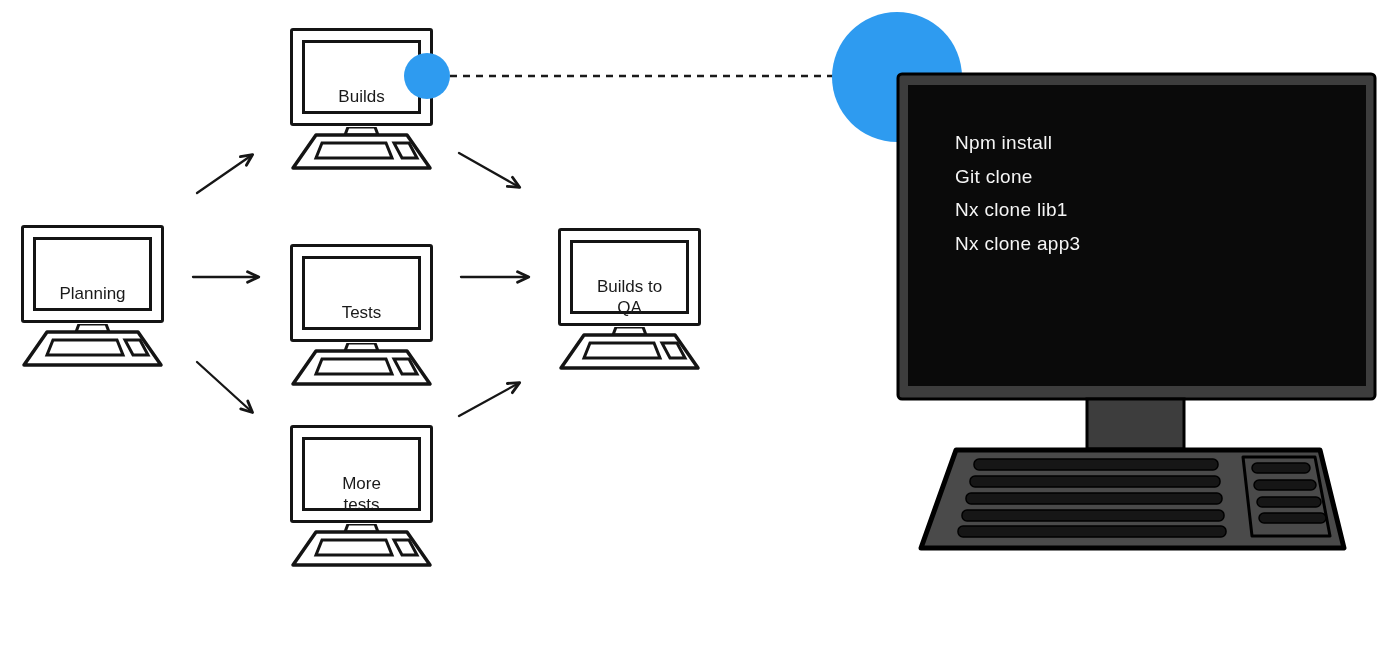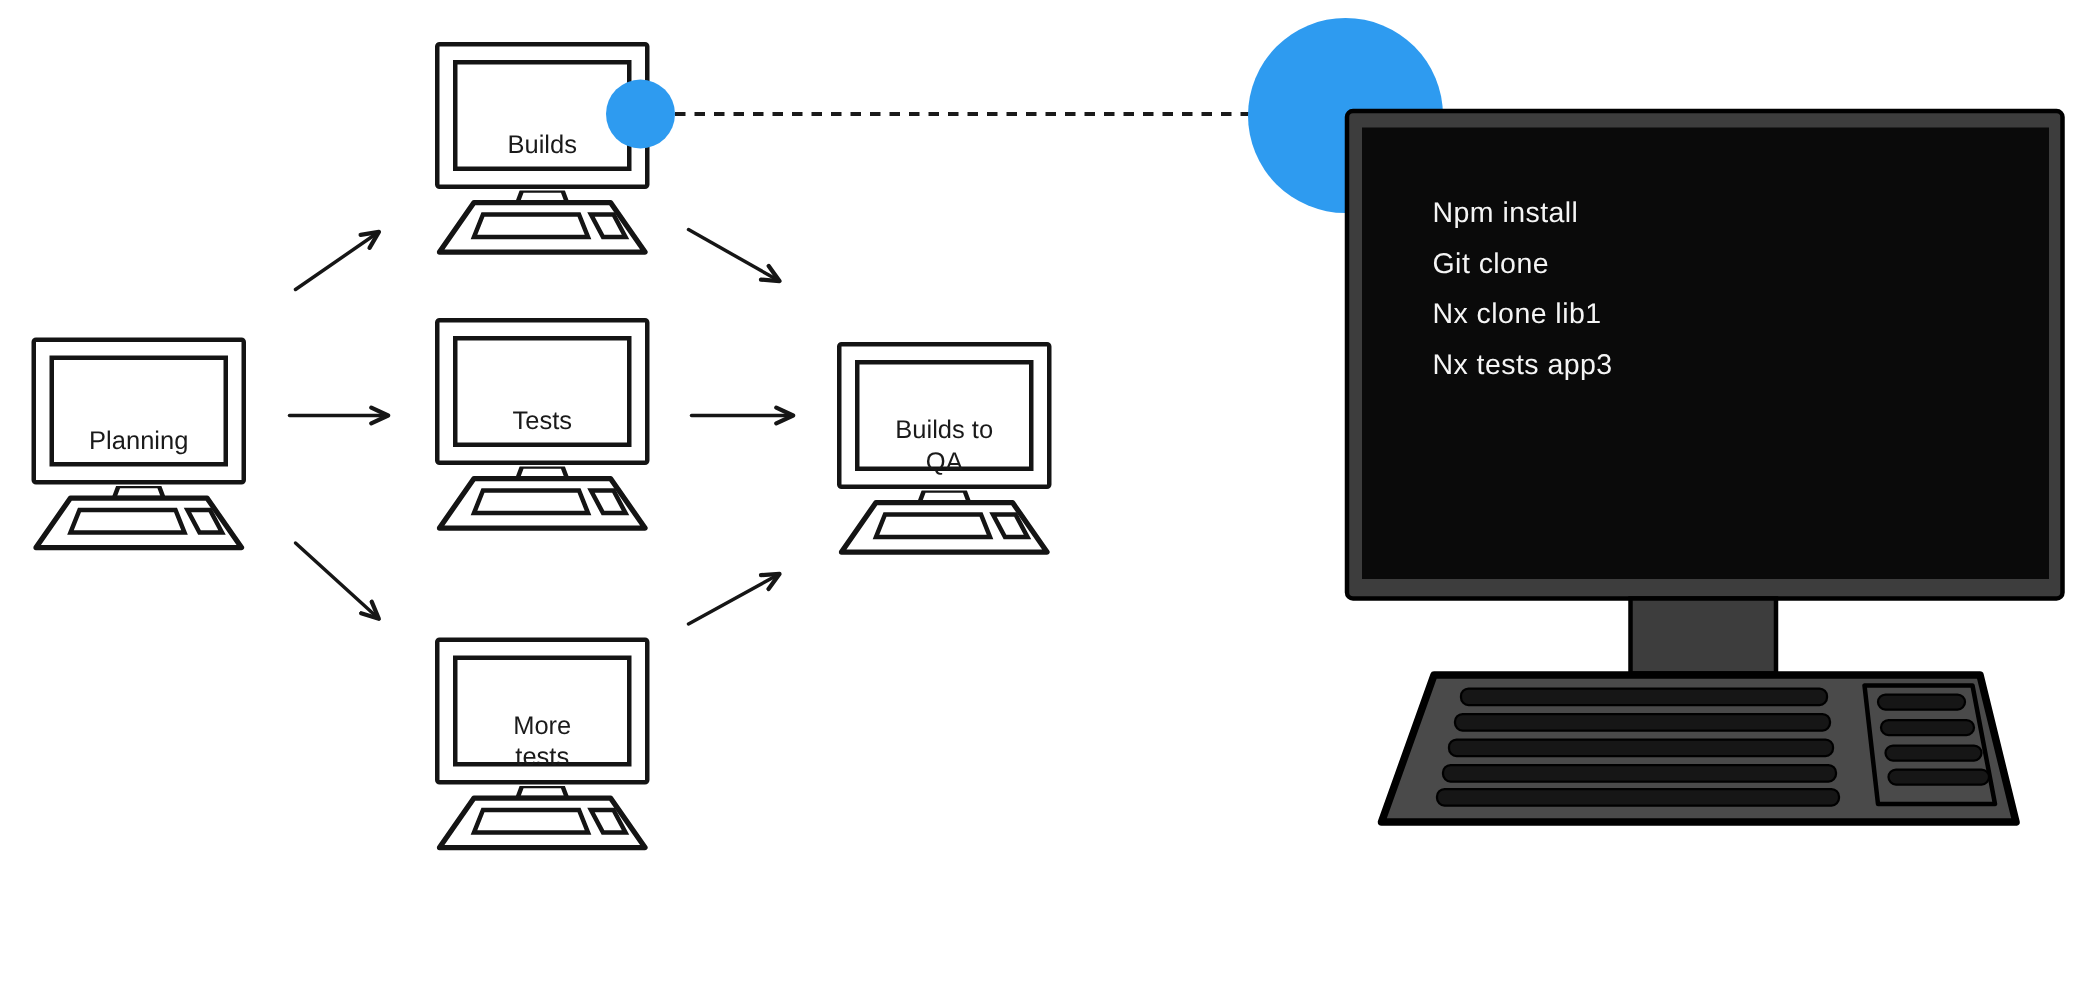--- a/index.html
+++ b/index.html
@@ -32,21 +32,21 @@
     text-align: center;
   }
   .pc-screen span {
     display: inline-block;
     font-size: 17px; line-height: 1.25; color: #1a1a1a; margin-top: 40px;
   }
   .pc-kb { display: block; margin: 1px auto 0 auto; }
 
   .pc--planning   { left: 21px;  top: 225px; }
   .pc--builds     { left: 290px; top: 28px;  }
-  .pc--tests      { left: 290px; top: 212px; }
+  .pc--tests      { left: 290px; top: 244px; }
   .pc--more-tests { left: 290px; top: 425px; }
   .pc--upload-qa  { left: 558px; top: 228px; }
   .pc--more-tests .pc-screen span { max-width: 62px; }
   .pc--upload-qa  .pc-screen span { max-width: 84px; }
 
   
   .terminal-text { position: absolute; left: 955px; top: 126px; z-index: 4; }
   .tline {
     height: 33.7px; display: flex; align-items: center;
     font-size: 19px; color: #f5f5f5; letter-spacing: 0.3px;
@@ -166,14 +166,14 @@
       <rect x="1257" y="497" width="64" height="10" rx="5"></rect>
       <rect x="1259" y="513" width="67" height="10" rx="5"></rect>
     </g>
   </g>
 </svg>
 
 <div class="terminal-text">
   <div class="tline">Npm install</div>
   <div class="tline">Git clone</div>
   <div class="tline">Nx clone lib1</div>
-  <div class="tline">Nx tests app3</div>
+  <div class="tline">Nx clone app3</div>
 </div>
 
 </body></html>

